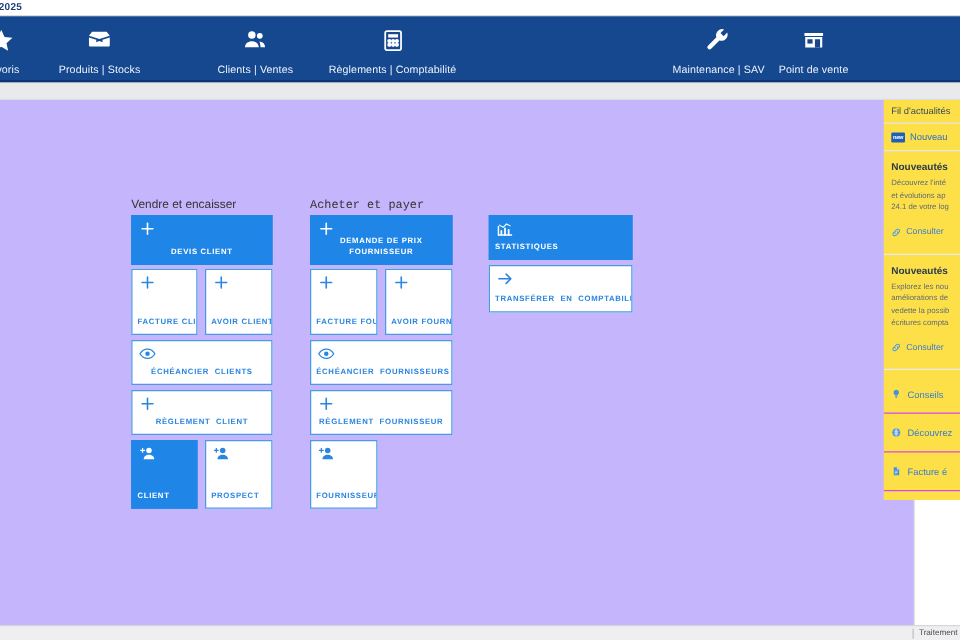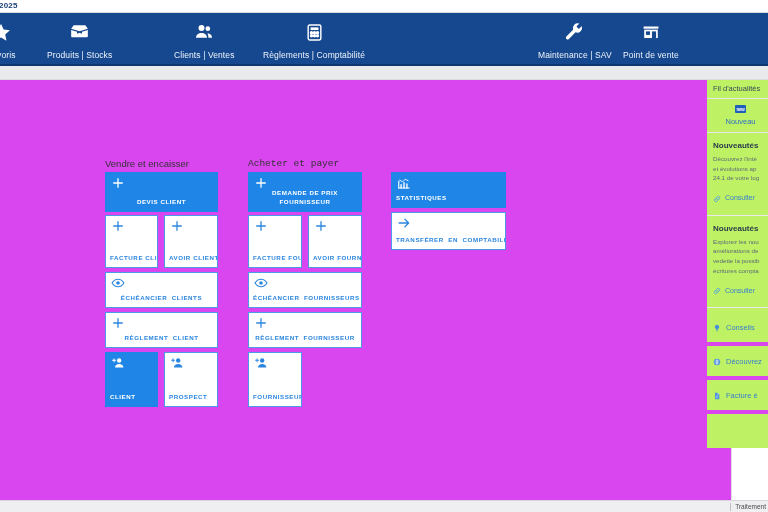--- a/index.html
+++ b/index.html
@@ -42,21 +42,21 @@
 
   
   .substrip {
     position: absolute; left: 0; top: 66px; width: 768px; height: 14px;
     background: #e9eaeb; border-bottom: 1px solid #dcdddf;
   }
 
   
   .content {
     position: absolute; left: 0; top: 80px; width: 732px; height: 420px;
-    background: #d946ef;
+    background: #c4b5fd;
     border-right: 1px solid #e2e2e2;
   }
 
   .section-title {
     position: absolute; font-size: 9.5px; color: #333333; white-space: nowrap;
   }
 
   
   .tile {
     position: absolute;
@@ -72,32 +72,31 @@
     font-size: 6.2px; font-weight: bold; letter-spacing: .55px;
     color: #2b86e0; line-height: 1.35;
   }
   .tile.filled .tlabel { color: #ffffff; }
   
   .lbl-center-bottom { bottom: 5px; text-align: center; }
   .lbl-left-bottom   { bottom: 5px; text-align: left; }
 
   
   .sidebar {
-    position: absolute; left: 707px; top: 80px; width: 61px; height: 368px;
-    background: #bef264; overflow: hidden;
+    position: absolute; left: 707px; top: 80px; width: 61px; height: 320px;
+    background: #fde047; overflow: hidden;
   }
   .sb-head {
     font-size: 7.5px; color: #3b4a5a; padding: 4px 0 5px 6px;
     border-bottom: 1px solid #e4e6e9; white-space: nowrap;
   }
   .sb-new {
     display: flex; align-items: center; gap: 4px;
     padding: 6px 0 6px 6px; border-bottom: 1px solid #e4e6e9;
     cursor: pointer;
-    flex-direction: column;
   }
   .sb-new .badge {
     width: 11px; height: 8px; background: #1f5fb8; border-radius: 1px;
     display: flex; align-items: center; justify-content: center;
     font-size: 4.5px; color: #fff; font-weight: bold; letter-spacing: -.2px;
     flex: 0 0 auto;
   }
   .sb-new .txt { font-size: 7.5px; color: #2f6fc4; white-space: nowrap; }
   .sb-block { padding: 8px 0 8px 6px; border-bottom: 1px solid #e8eaed; }
   .sb-block h4 {
@@ -107,21 +106,21 @@
   .sb-block p {
     font-size: 6.2px; color: #5d6a78; line-height: 1.55; white-space: nowrap;
   }
   .sb-link {
     display: flex; align-items: center; gap: 4px; margin-top: 6px; cursor: pointer;
   }
   .sb-link .lk { font-size: 7px; color: #3a7ed0; white-space: nowrap; }
   .sb-foot { padding-top: 4px; }
   .sb-foot .row {
     display: flex; align-items: center; gap: 5px;
-    padding: 6px 0 6px 6px; border-bottom: 4px solid #d946ef; cursor: pointer;
+    padding: 6px 0 6px 6px; border-bottom: 1px solid #d946ef; cursor: pointer;
   }
   .sb-foot .row .t { font-size: 7.5px; color: #3a7ed0; white-space: nowrap; }
 
   
   .statusbar {
     position: absolute; left: 0; top: 500px; width: 768px; height: 12px;
     background: #efeff1; border-top: 1px solid #d7d7da;
     display: flex; align-items: center; justify-content: flex-end;
   }
   .statusbar .sep {

